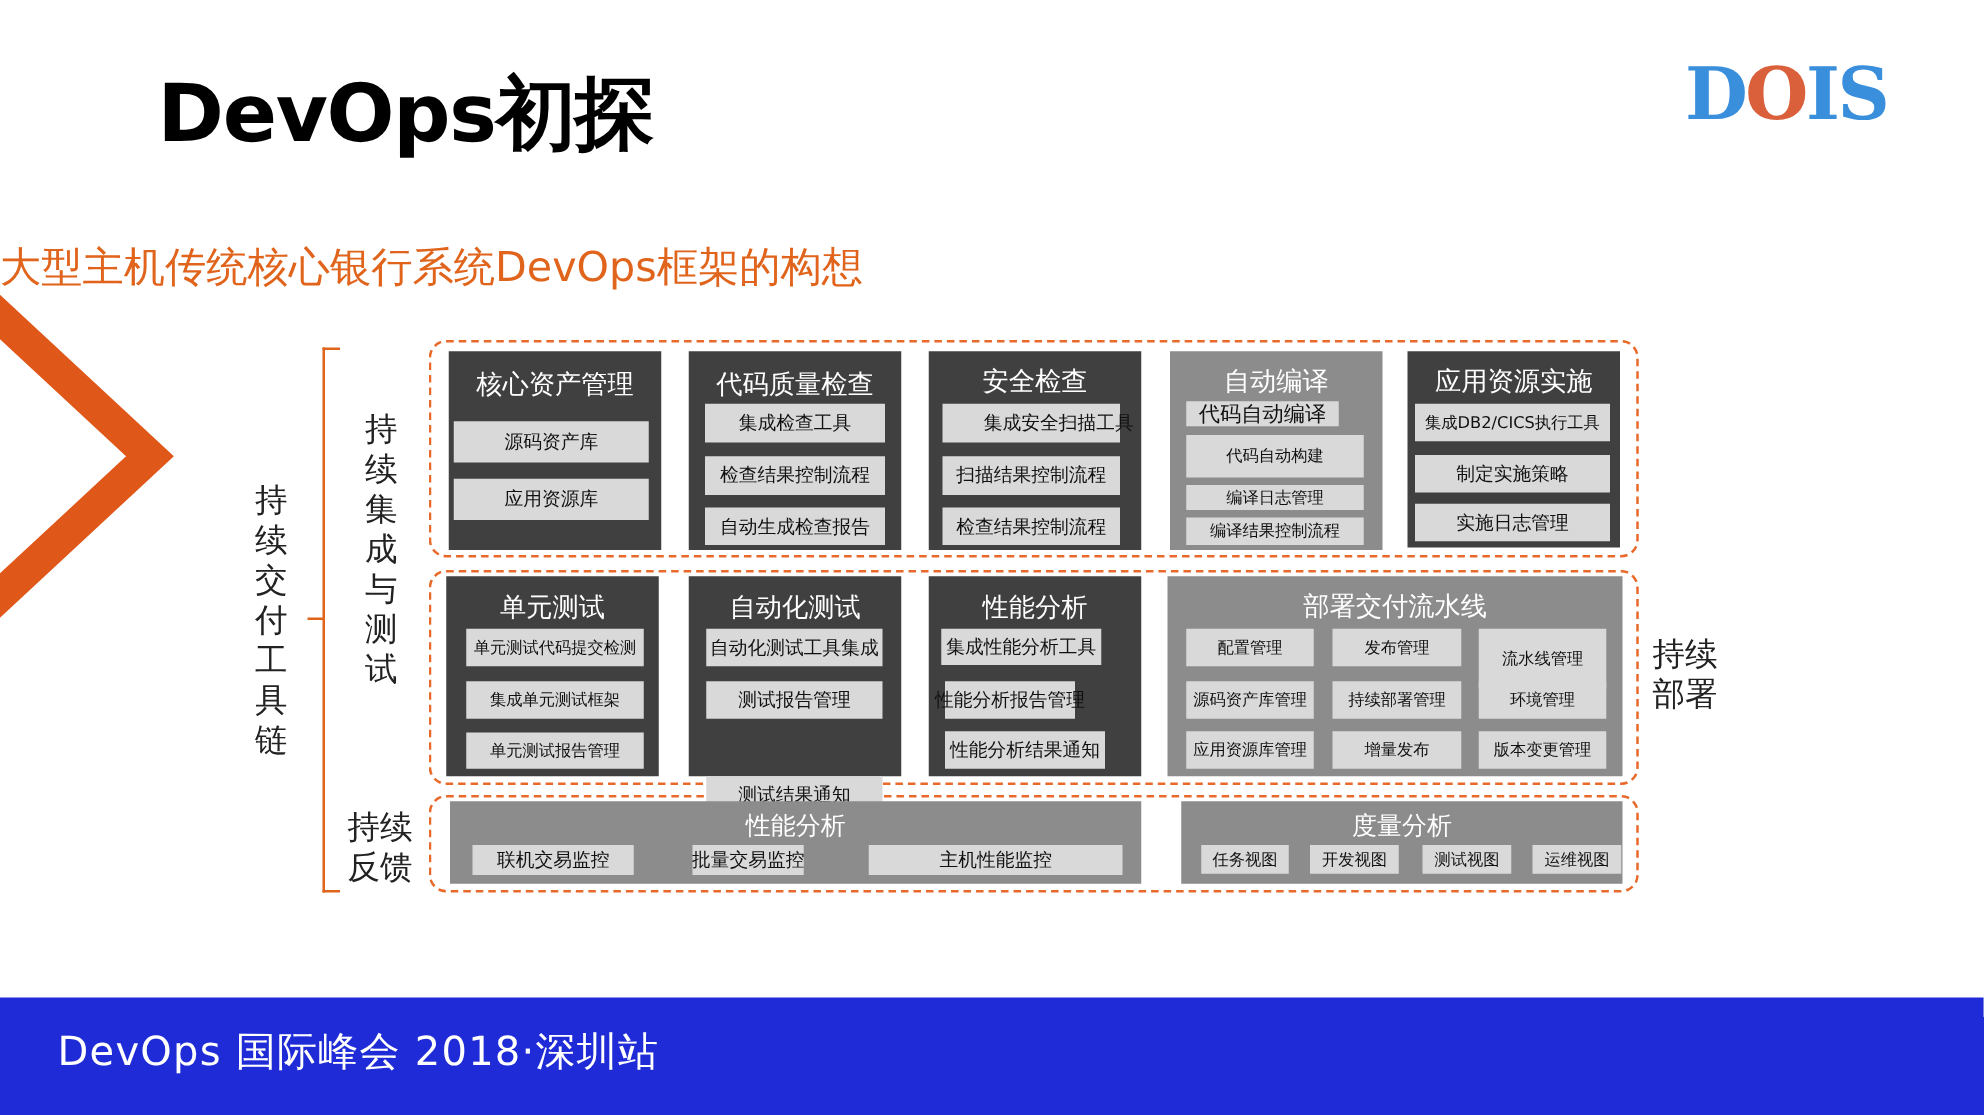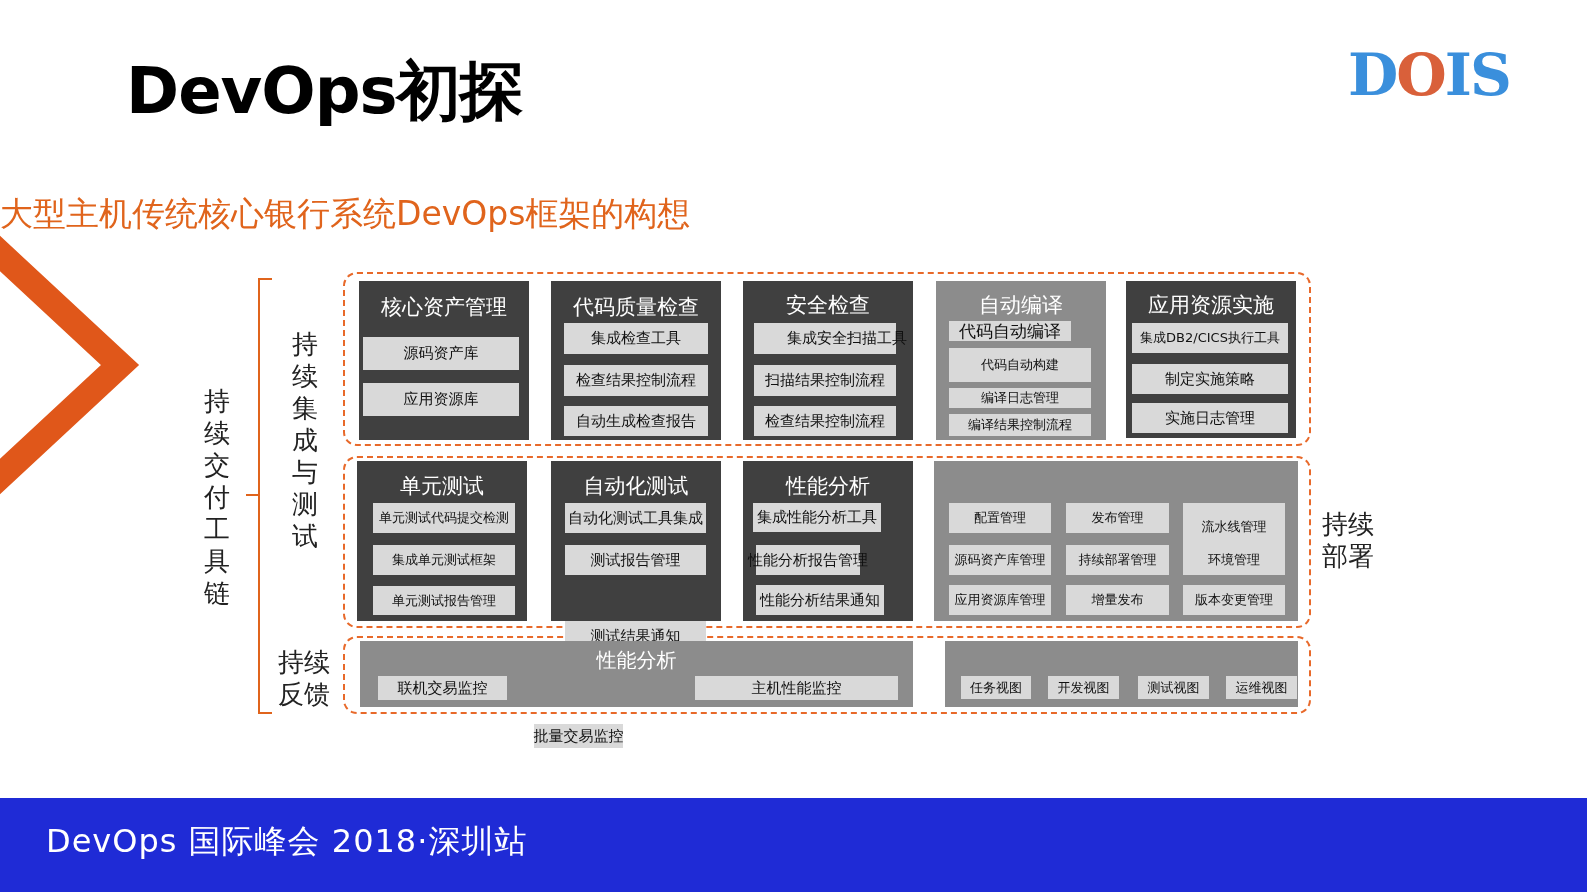--- a/index.html
+++ b/index.html
@@ -111,39 +111,41 @@
 </div>
 
 <div class="box" style="left:743px; top:461px; width:170px; height:160px;">
   <div class="box-title" style="top:11px;">性能分析</div>
   <div class="item" style="left:10px; top:42px; width:128px; height:29px;">集成性能分析工具</div>
   <div class="item" style="left:13px; top:84px; width:104px; height:30px;">性能分析报告管理</div>
   <div class="item" style="left:13px; top:124px; width:128px; height:30px;">性能分析结果通知</div>
 </div>
 
 <div class="box light" style="left:934px; top:461px; width:364px; height:160px;">
+  <div class="box-title" style="top:10px;">部署交付流水线</div>
   <div class="item" style="left:15px; top:42px; width:102px; height:30px; font-size:13px;">配置管理</div>
   <div class="item" style="left:132px; top:42px; width:103px; height:30px; font-size:13px;">发布管理</div>
   <div class="item" style="left:249px; top:42px; width:102px; height:48px; font-size:13px;">流水线管理</div>
   <div class="item" style="left:15px; top:84px; width:102px; height:30px; font-size:13px;">源码资产库管理</div>
   <div class="item" style="left:132px; top:84px; width:103px; height:30px; font-size:13px;">持续部署管理</div>
   <div class="item" style="left:249px; top:84px; width:102px; height:30px; font-size:13px;">环境管理</div>
   <div class="item" style="left:15px; top:124px; width:102px; height:30px; font-size:13px;">应用资源库管理</div>
   <div class="item" style="left:132px; top:124px; width:103px; height:30px; font-size:13px;">增量发布</div>
   <div class="item" style="left:249px; top:124px; width:102px; height:30px; font-size:13px;">版本变更管理</div>
 </div>
 
 <div class="box light" style="left:360px; top:641px; width:553px; height:66px;">
   <div class="box-title" style="top:6px; font-size:20px;">性能分析</div>
   <div class="item" style="left:18px; top:35px; width:129px; height:24px;">联机交易监控</div>
-  <div class="item" style="left:174px; top:35px; width:89px; height:24px;margin-top:48px;">批量交易监控</div>
+  <div class="item" style="left:194px; top:35px; width:89px; height:24px;">批量交易监控</div>
   <div class="item" style="left:335px; top:35px; width:203px; height:24px;">主机性能监控</div>
 </div>
 
 <div class="box light" style="left:945px; top:641px; width:353px; height:66px;">
+  <div class="box-title" style="top:6px; font-size:20px;">度量分析</div>
   <div class="item" style="left:16px; top:35px; width:70px; height:23px; font-size:13px;">任务视图</div>
   <div class="item" style="left:103px; top:35px; width:71px; height:23px; font-size:13px;">开发视图</div>
   <div class="item" style="left:193px; top:35px; width:71px; height:23px; font-size:13px;">测试视图</div>
   <div class="item" style="left:281px; top:35px; width:71px; height:23px; font-size:13px;">运维视图</div>
 </div>
 
 <div class="footer">
   <div class="footer-text">DevOps 国际峰会 2018·深圳站</div>
 </div>
 

